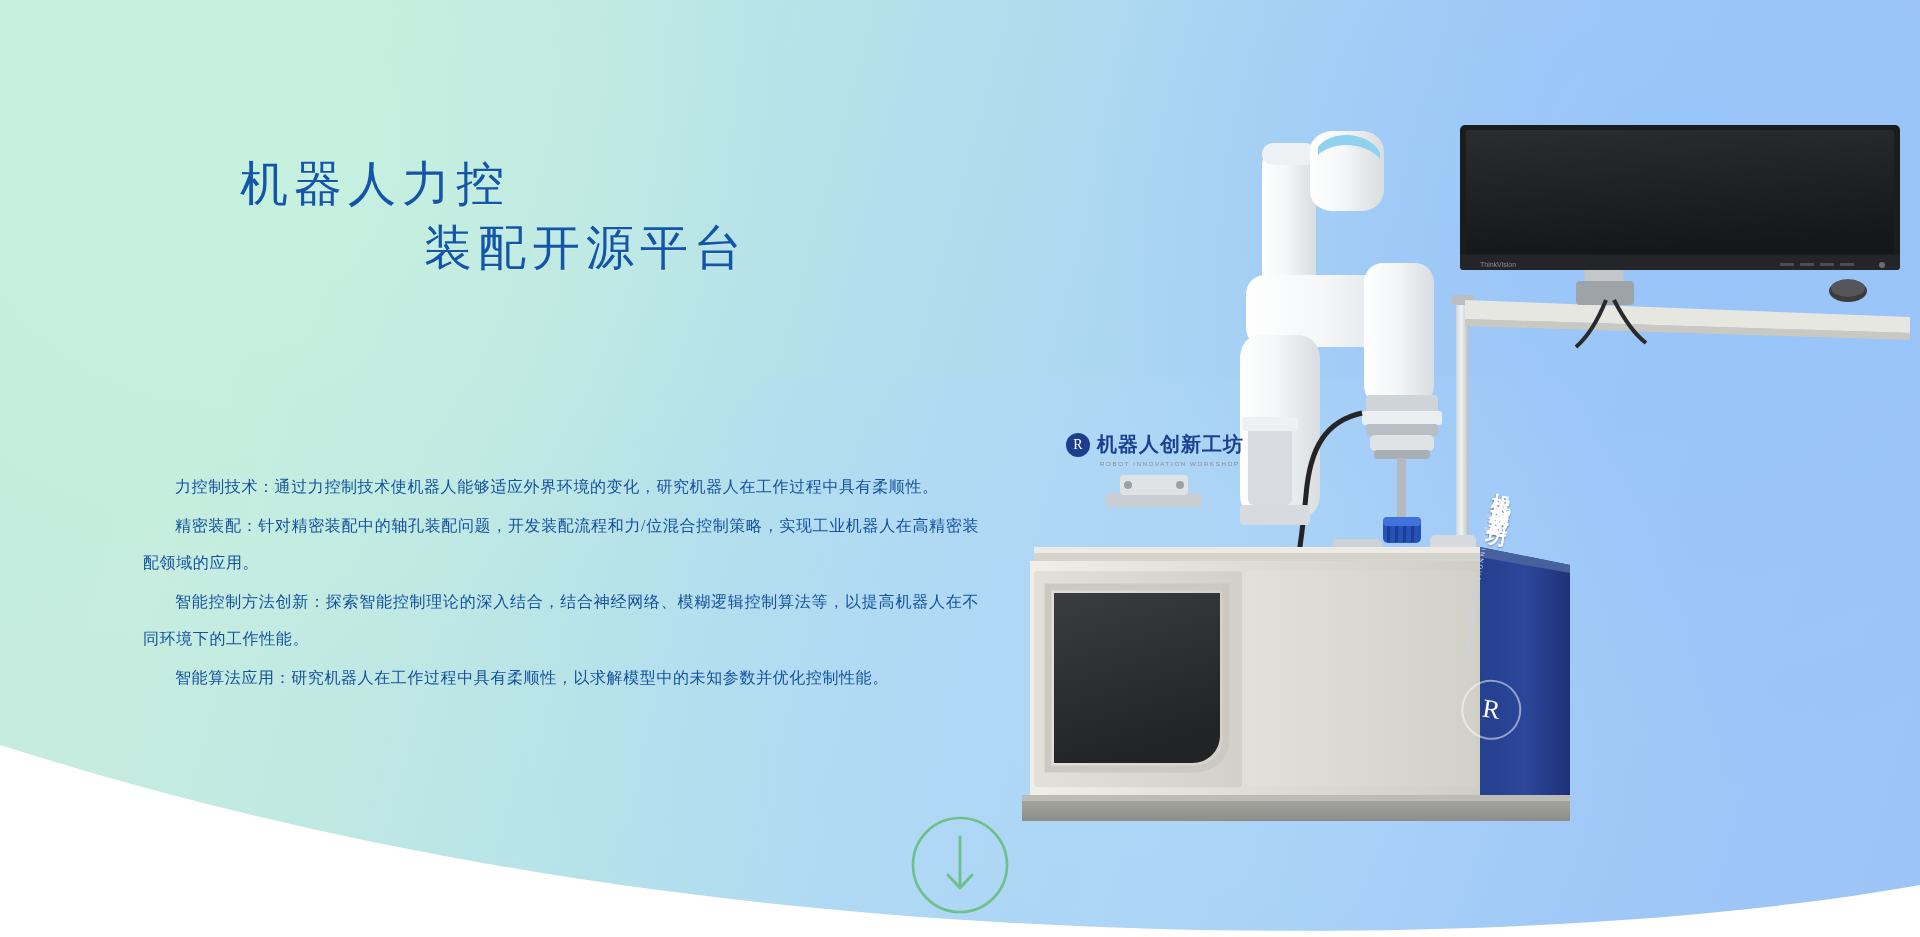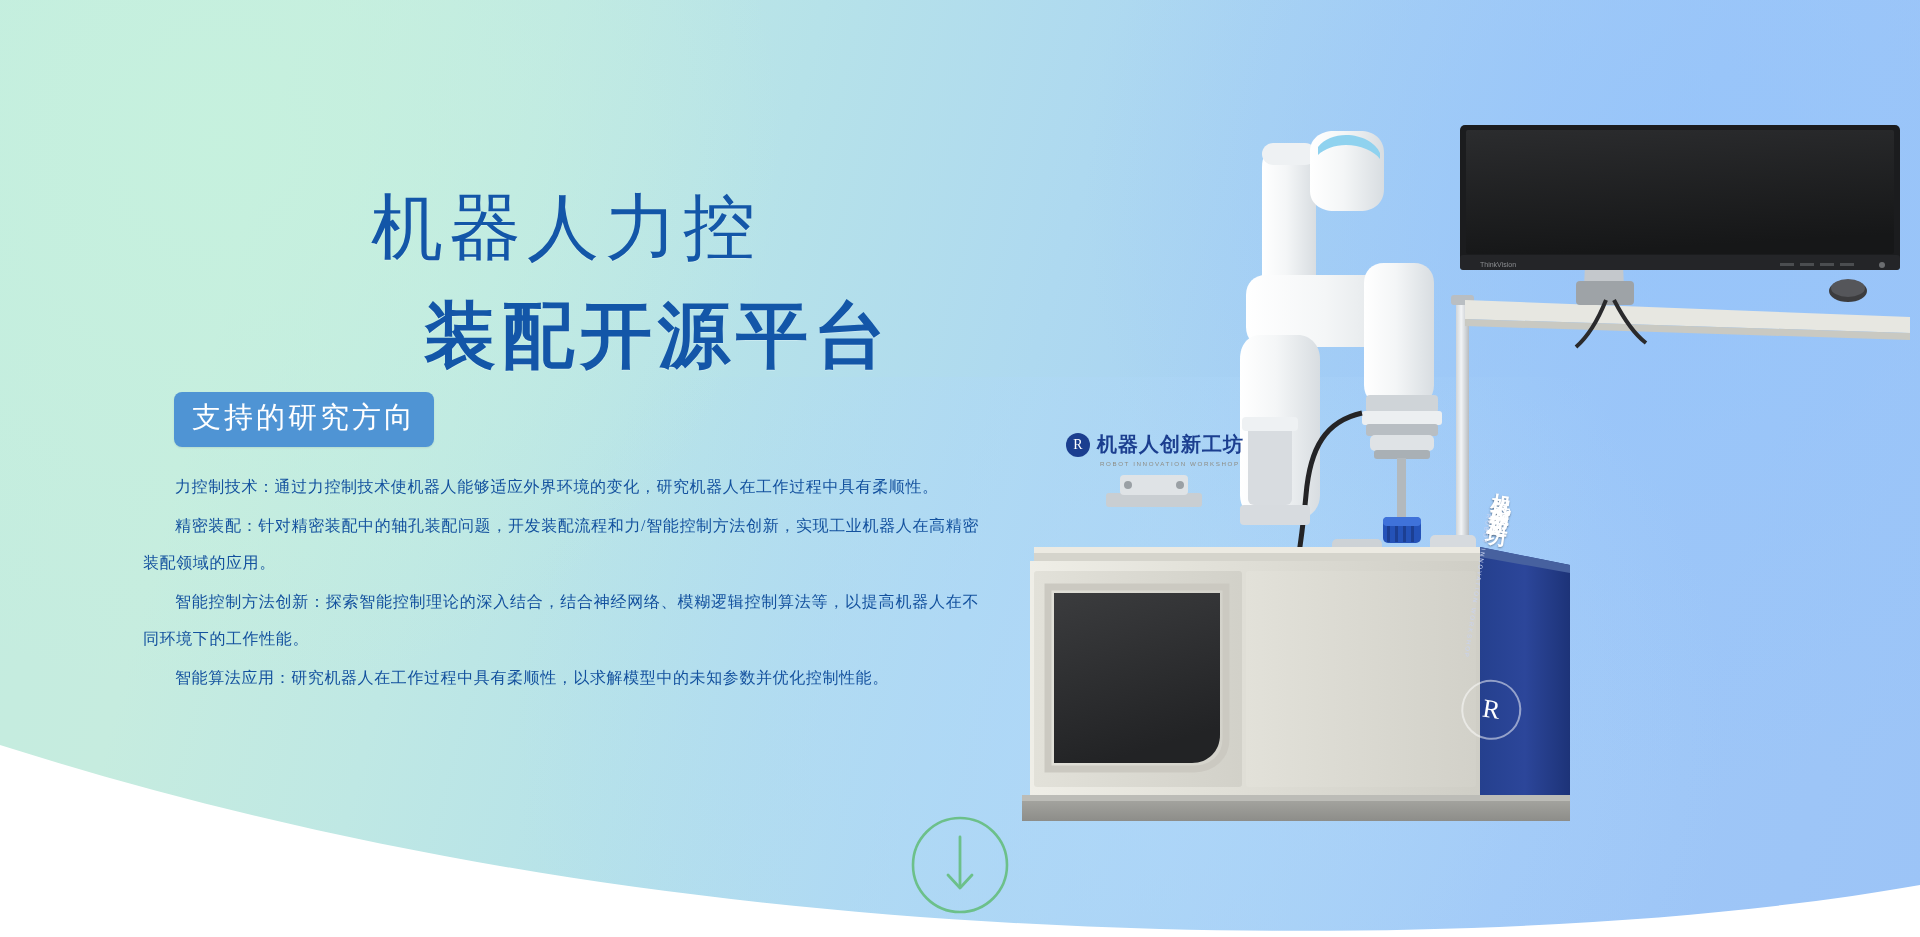--- a/index.html
+++ b/index.html
@@ -21,27 +21,26 @@
   .tint-c{position:absolute;left:520px;bottom:-340px;width:1200px;height:900px;
     background:radial-gradient(ellipse at 50% 40%, rgba(176,216,250,.75) 0%, rgba(176,216,250,0) 72%);}
 
   
   .swoosh{position:absolute;left:0;bottom:0;width:1920px;height:320px;}
 
   
   .text-col{position:absolute;left:0;top:0;width:1010px;height:937px;}
 
   .title{
-    position:absolute;left:240px;top:144px;
-    color:#1356a8;font-size:72px;line-height:1.0;letter-spacing:6px;
+    position:absolute;left:240px;top:128px;
+    color:#1356a8;font-size:48px;line-height:1.0;letter-spacing:6px;
     font-family:"Liberation Serif","DejaVu Serif",serif;font-weight:400;
     text-shadow:0 1px 0 rgba(255,255,255,.25);
-    text-align:center;
-  }
-  .title .l2{display:block;margin-left:184px;margin-top:36px;font-weight:bold;}
+  }
+  .title .l2{display:block;margin-left:184px;margin-top:16px;}
 
   .badge{
     position:absolute;left:174px;top:392px;
     background:#4f94d4;color:#ffffff;border-radius:8px;
     padding:6px 18px 9px 18px;font-size:29px;letter-spacing:3px;
     font-family:"Liberation Serif","DejaVu Serif",serif;
     box-shadow:0 1px 2px rgba(0,0,0,.08);
   }
 
   .body-text{
@@ -232,25 +231,24 @@
     </div>
   </div>
 
   <div class="text-col">
 
     <h1 class="title">
       <span>机器人力控</span>
       <span class="l2">装配开源平台</span>
     </h1>
 
-    <div class="badge">支持的研究方向</div>
 
     <div class="body-text">
       <p>力控制技术：通过力控制技术使机器人能够适应外界环境的变化，研究机器人在工作过程中具有柔顺性。</p>
-      <p>精密装配：针对精密装配中的轴孔装配问题，开发装配流程和力/智能控制方法创新，实现工业机器人在高精密装配领域的应用。</p>
+      <p>精密装配：针对精密装配中的轴孔装配问题，开发装配流程和力/位混合控制策略，实现工业机器人在高精密装配领域的应用。</p>
       <p>智能控制方法创新：探索智能控制理论的深入结合，结合神经网络、模糊逻辑控制算法等，以提高机器人在不同环境下的工作性能。</p>
       <p>智能算法应用：研究机器人在工作过程中具有柔顺性，以求解模型中的未知参数并优化控制性能。</p>
     </div>
   </div>
 
   <div class="scroll-hint">
     <svg viewBox="0 0 100 100" width="100" height="100">
       <circle cx="50" cy="50" r="47" fill="none" stroke="#6cc08a" stroke-width="2.6"></circle>
       <line x1="50" y1="22" x2="50" y2="72" stroke="#6cc08a" stroke-width="2.8" stroke-linecap="round"></line>
       <polyline points="38,60 50,73 62,60" fill="none" stroke="#6cc08a" stroke-width="2.8" stroke-linecap="round" stroke-linejoin="round"></polyline>

